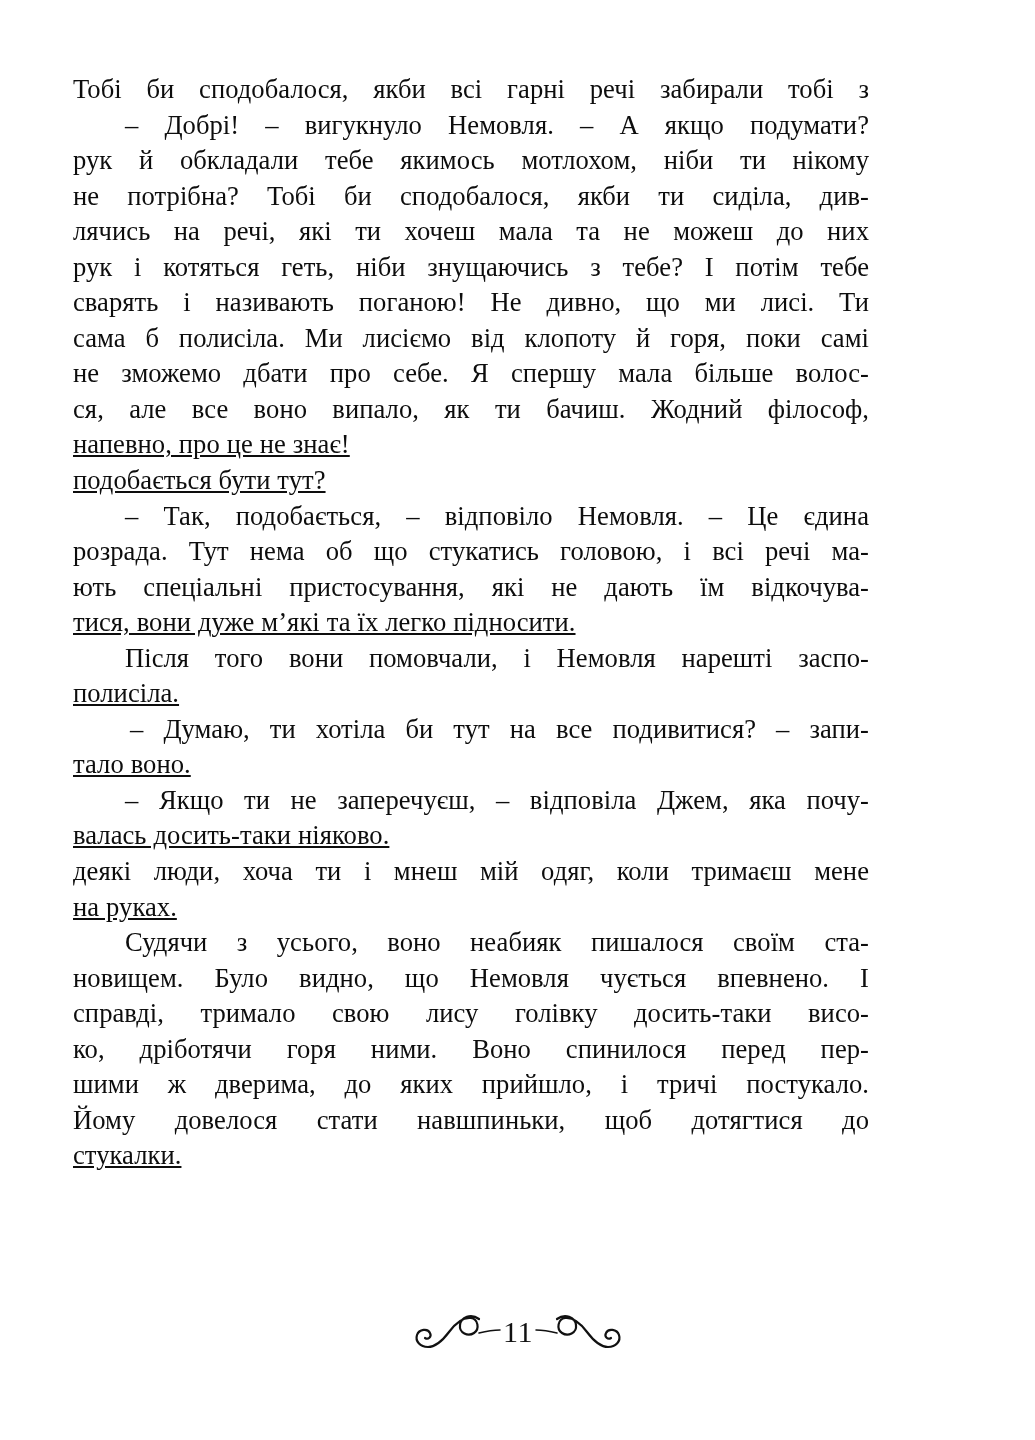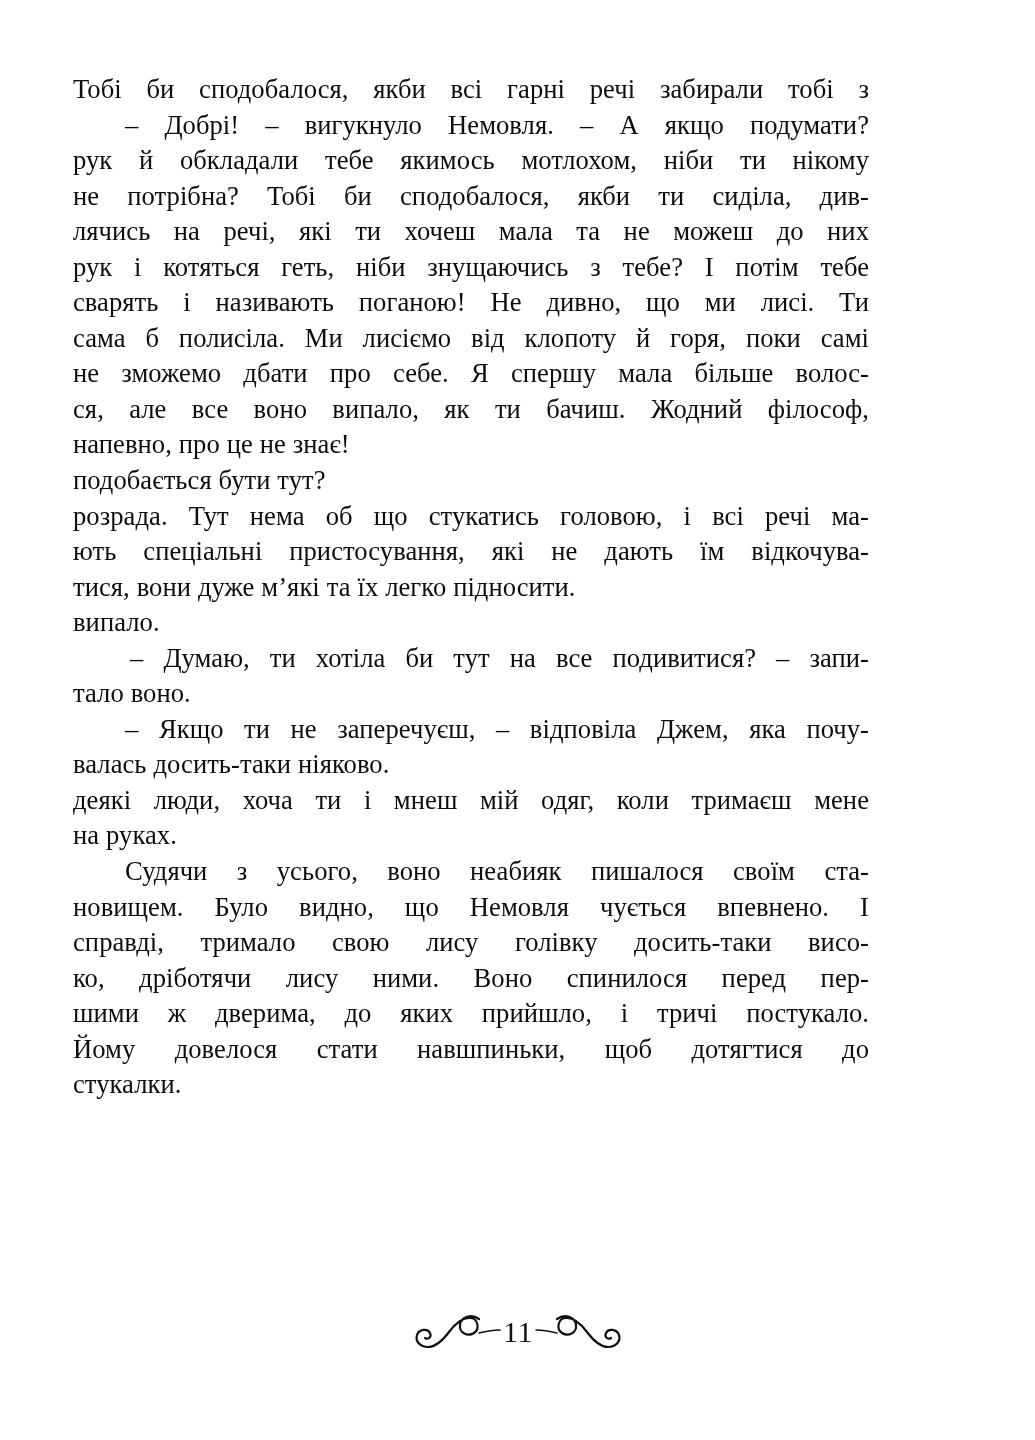--- a/index.html
+++ b/index.html
@@ -49,20 +49,21 @@
     display: block;
     white-space: pre-wrap;
   }
   .line.just {
     text-align: justify;
     text-align-last: justify;
   }
   .line.last {
     text-align: left;
     text-align-last: left;
+    text-decoration: underline;
   }
   .indent {
     display: inline-block;
     width: 52px;
   }
   .indent-wide {
     display: inline-block;
     width: 57px;
   }
 
@@ -103,44 +104,46 @@
         <span class="line just">сварять і називають поганою! Не дивно, що ми лисі. Ти</span>
         <span class="line just">сама б полисіла. Ми лисіємо від клопоту й горя, поки самі</span>
         <span class="line just">не зможемо дбати про себе. Я спершу мала більше волос-</span>
         <span class="line just">ся, але все воно випало, як ти бачиш. Жодний філософ,</span>
         <span class="line last">напевно, про це не знає!</span>
       </p>
       <p class="para">
         <span class="line last">подобається бути тут?</span>
       </p>
       <p class="para">
+        <span class="line just"><span class="indent"></span>– Так, подобається, – відповіло Немовля. – Це єдина</span>
         <span class="line just">розрада. Тут нема об що стукатись головою, і всі речі ма-</span>
         <span class="line just">ють спеціальні пристосування, які не дають їм відкочува-</span>
         <span class="line last">тися, вони дуже м’які та їх легко підносити.</span>
       </p>
       <p class="para">
-        <span class="line last">випало.</span>
+        <span class="line just"><span class="indent"></span>Після того вони помовчали, і Немовля нарешті заспо-</span>
+        <span class="line last">полисіла.</span>
       </p>
       <p class="para">
         <span class="line just"><span class="indent-wide"></span>– Думаю, ти хотіла би тут на все подивитися? – запи-</span>
         <span class="line last">тало воно.</span>
       </p>
       <p class="para">
         <span class="line just"><span class="indent"></span>– Якщо ти не заперечуєш, – відповіла Джем, яка почу-</span>
         <span class="line last">валась досить-таки ніяково.</span>
       </p>
       <p class="para">
         <span class="line just">деякі люди, хоча ти і мнеш мій одяг, коли тримаєш мене</span>
         <span class="line last">на руках.</span>
       </p>
       <p class="para">
         <span class="line just"><span class="indent"></span>Судячи з усього, воно неабияк пишалося своїм ста-</span>
         <span class="line just">новищем. Було видно, що Немовля чується впевнено. І</span>
         <span class="line just">справді, тримало свою лису голівку досить-таки висо-</span>
-        <span class="line just">ко, дріботячи лису ними. Воно спинилося перед пер-</span>
+        <span class="line just">ко, дріботячи горя ними. Воно спинилося перед пер-</span>
         <span class="line just">шими ж дверима, до яких прийшло, і тричі постукало.</span>
         <span class="line just">Йому довелося стати навшпиньки, щоб дотягтися до</span>
         <span class="line last">стукалки.</span>
       </p>
     </div>
 
   <div id="page-footer">
     <svg id="folio-ornament" width="230" height="80" viewBox="0 0 230 80" aria-hidden="true">
       <g fill="none" stroke="#111111" stroke-linecap="round">
 

